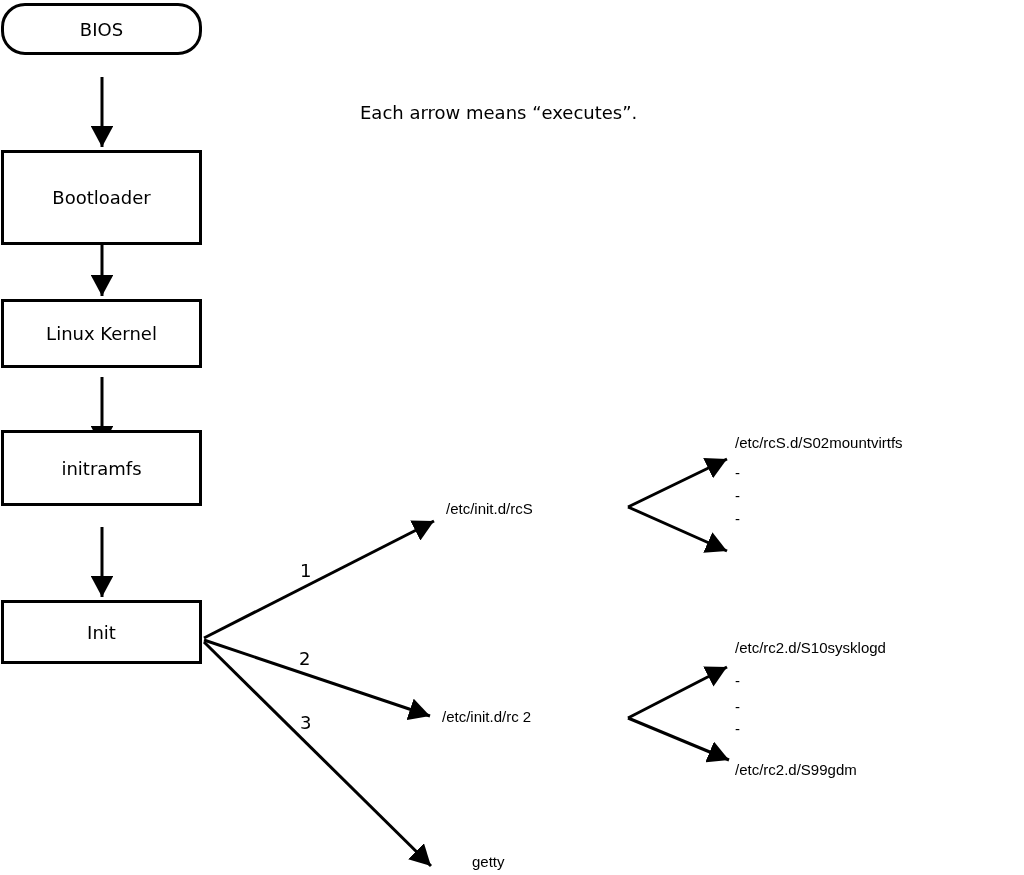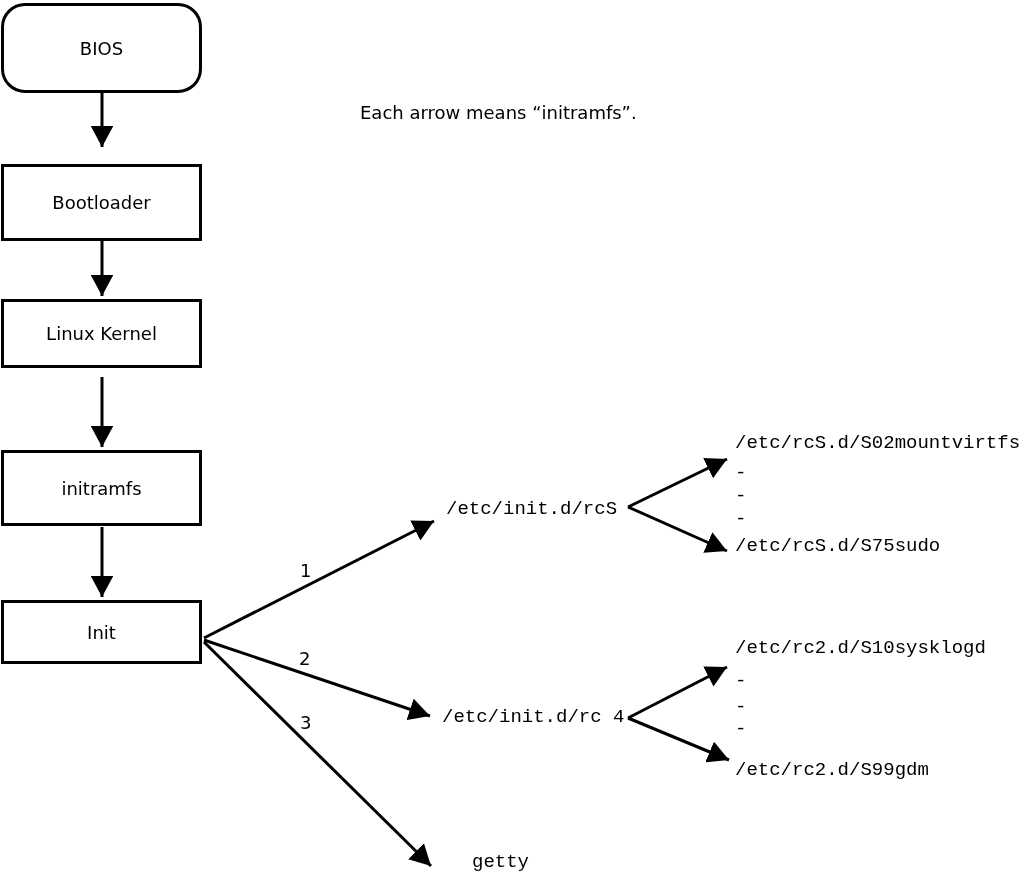--- a/index.html
+++ b/index.html
@@ -18,44 +18,44 @@
     width: 201px;
     box-sizing: border-box;
     border: 3px solid #000000;
     background: #ffffff;
     display: flex;
     align-items: center;
     justify-content: center;
     font-size: 18px;
     z-index: 2;
   }
-  #box-bios       { top: 3px;   height: 90px; border-radius: 24px; }
-  #box-bootloader { top: 164px; height: 77px; }
+  #box-bios       { top: 3px;   height: 52px; border-radius: 24px; }
+  #box-bootloader { top: 150px; height: 95px; }
   #box-kernel     { top: 299px; height: 69px; }
-  #box-initramfs  { top: 450px; height: 76px; }
+  #box-initramfs  { top: 430px; height: 76px; }
   #box-init       { top: 600px; height: 64px; }
 
   svg.arrows {
     position: absolute;
     left: 0; top: 0;
     width: 1024px;
     height: 875px;
     z-index: 1;
     pointer-events: none;
   }
   svg.arrows line { stroke: #000000; stroke-width: 3; }
   svg.arrows .head { fill: #000000; }
 
   .lbl {
     position: absolute;
     white-space: pre;
     line-height: 22px;
     z-index: 2;
   }
-  .mono { font-family: Liberation Mono, monospace; font-size: 19px; }
+  .mono { font-family: Liberation Sans, sans-serif; font-size: 15px; }
   .sans { font-family: "DejaVu Sans", "Liberation Sans", sans-serif; font-size: 18px; line-height: 21px; }
 
   #note       { left: 360px; top: 102px; }
   #num-1      { left: 300px; top: 560px; }
   #num-2      { left: 299px; top: 648px; }
   #num-3      { left: 300px; top: 712px; }
   #tgt-rcs    { left: 446px; top: 498px; text-align: right; }
   #tgt-rc2    { left: 442px; top: 706px; }
   #tgt-getty  { left: 447px; top: 851px; margin-left: 25px; }
 
@@ -106,35 +106,34 @@
     <line x1="204" y1="638" x2="434" y2="521" marker-end="url(#ah)"></line>
     <line x1="204" y1="640" x2="430" y2="716" marker-end="url(#ah)"></line>
     <line x1="204" y1="642" x2="431" y2="866" marker-end="url(#ah)"></line>
 
     <line x1="628" y1="507" x2="727" y2="459" marker-end="url(#ah)"></line>
     <line x1="628" y1="507" x2="727" y2="551" marker-end="url(#ah)"></line>
     <line x1="628" y1="718" x2="727" y2="667" marker-end="url(#ah)"></line>
     <line x1="628" y1="718" x2="729" y2="760" marker-end="url(#ah)"></line>
   </svg>
 
-  <span class="lbl sans" id="note">Each arrow means “initramfs”.</span>
+  <span class="lbl sans" id="note">Each arrow means “executes”.</span>
 
   <span class="lbl sans" id="num-1">1</span>
   <span class="lbl sans" id="num-2">2</span>
   <span class="lbl sans" id="num-3">3</span>
 
   <span class="lbl mono" id="tgt-rcs">/etc/init.d/rcS</span>
-  <span class="lbl mono" id="tgt-rc2">/etc/init.d/rc 4</span>
+  <span class="lbl mono" id="tgt-rc2">/etc/init.d/rc 2</span>
   <span class="lbl mono" id="tgt-getty">getty</span>
 
   <span class="lbl mono" id="rcs-0">/etc/rcS.d/S02mountvirtfs</span>
   <span class="lbl mono" id="rcs-1">-</span>
   <span class="lbl mono" id="rcs-2">-</span>
   <span class="lbl mono" id="rcs-3">-</span>
-  <span class="lbl mono" id="rcs-4">/etc/rcS.d/S75sudo</span>
 
   <span class="lbl mono" id="rc2-0">/etc/rc2.d/S10sysklogd</span>
   <span class="lbl mono" id="rc2-1">-</span>
   <span class="lbl mono" id="rc2-2">-</span>
   <span class="lbl mono" id="rc2-3">-</span>
   <span class="lbl mono" id="rc2-4">/etc/rc2.d/S99gdm</span>
 
 </div>
 
 </body></html>

